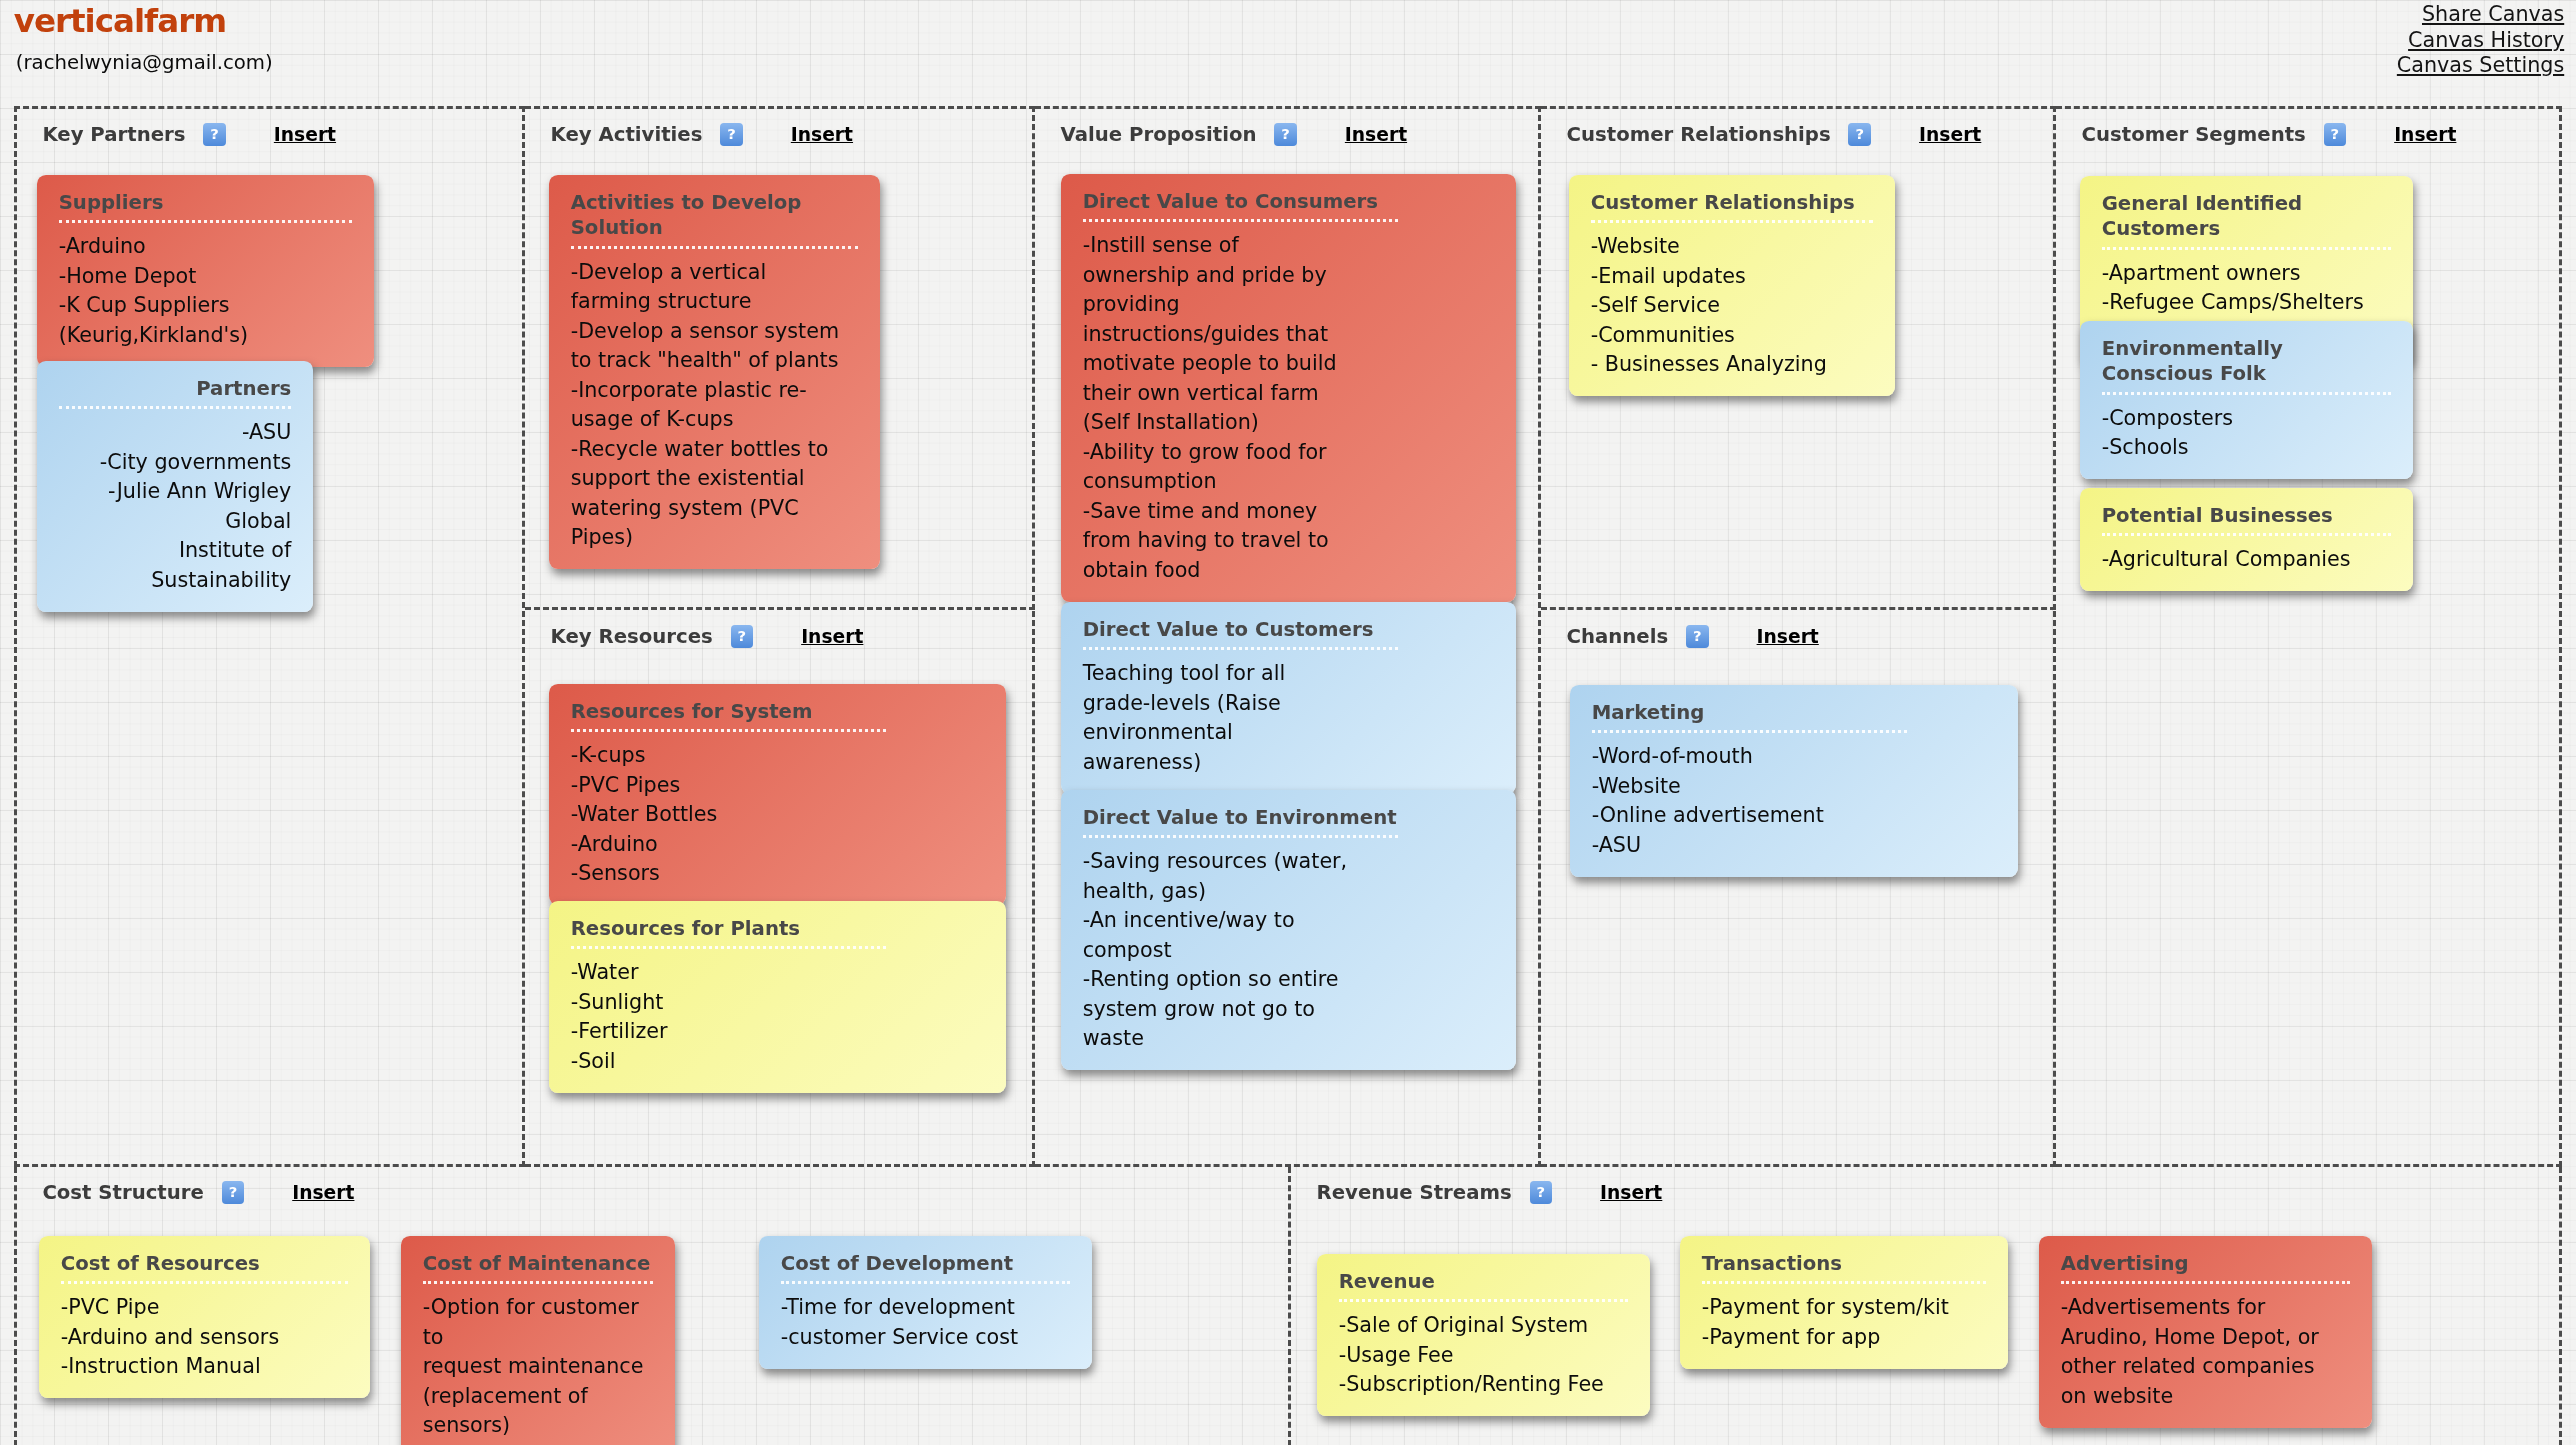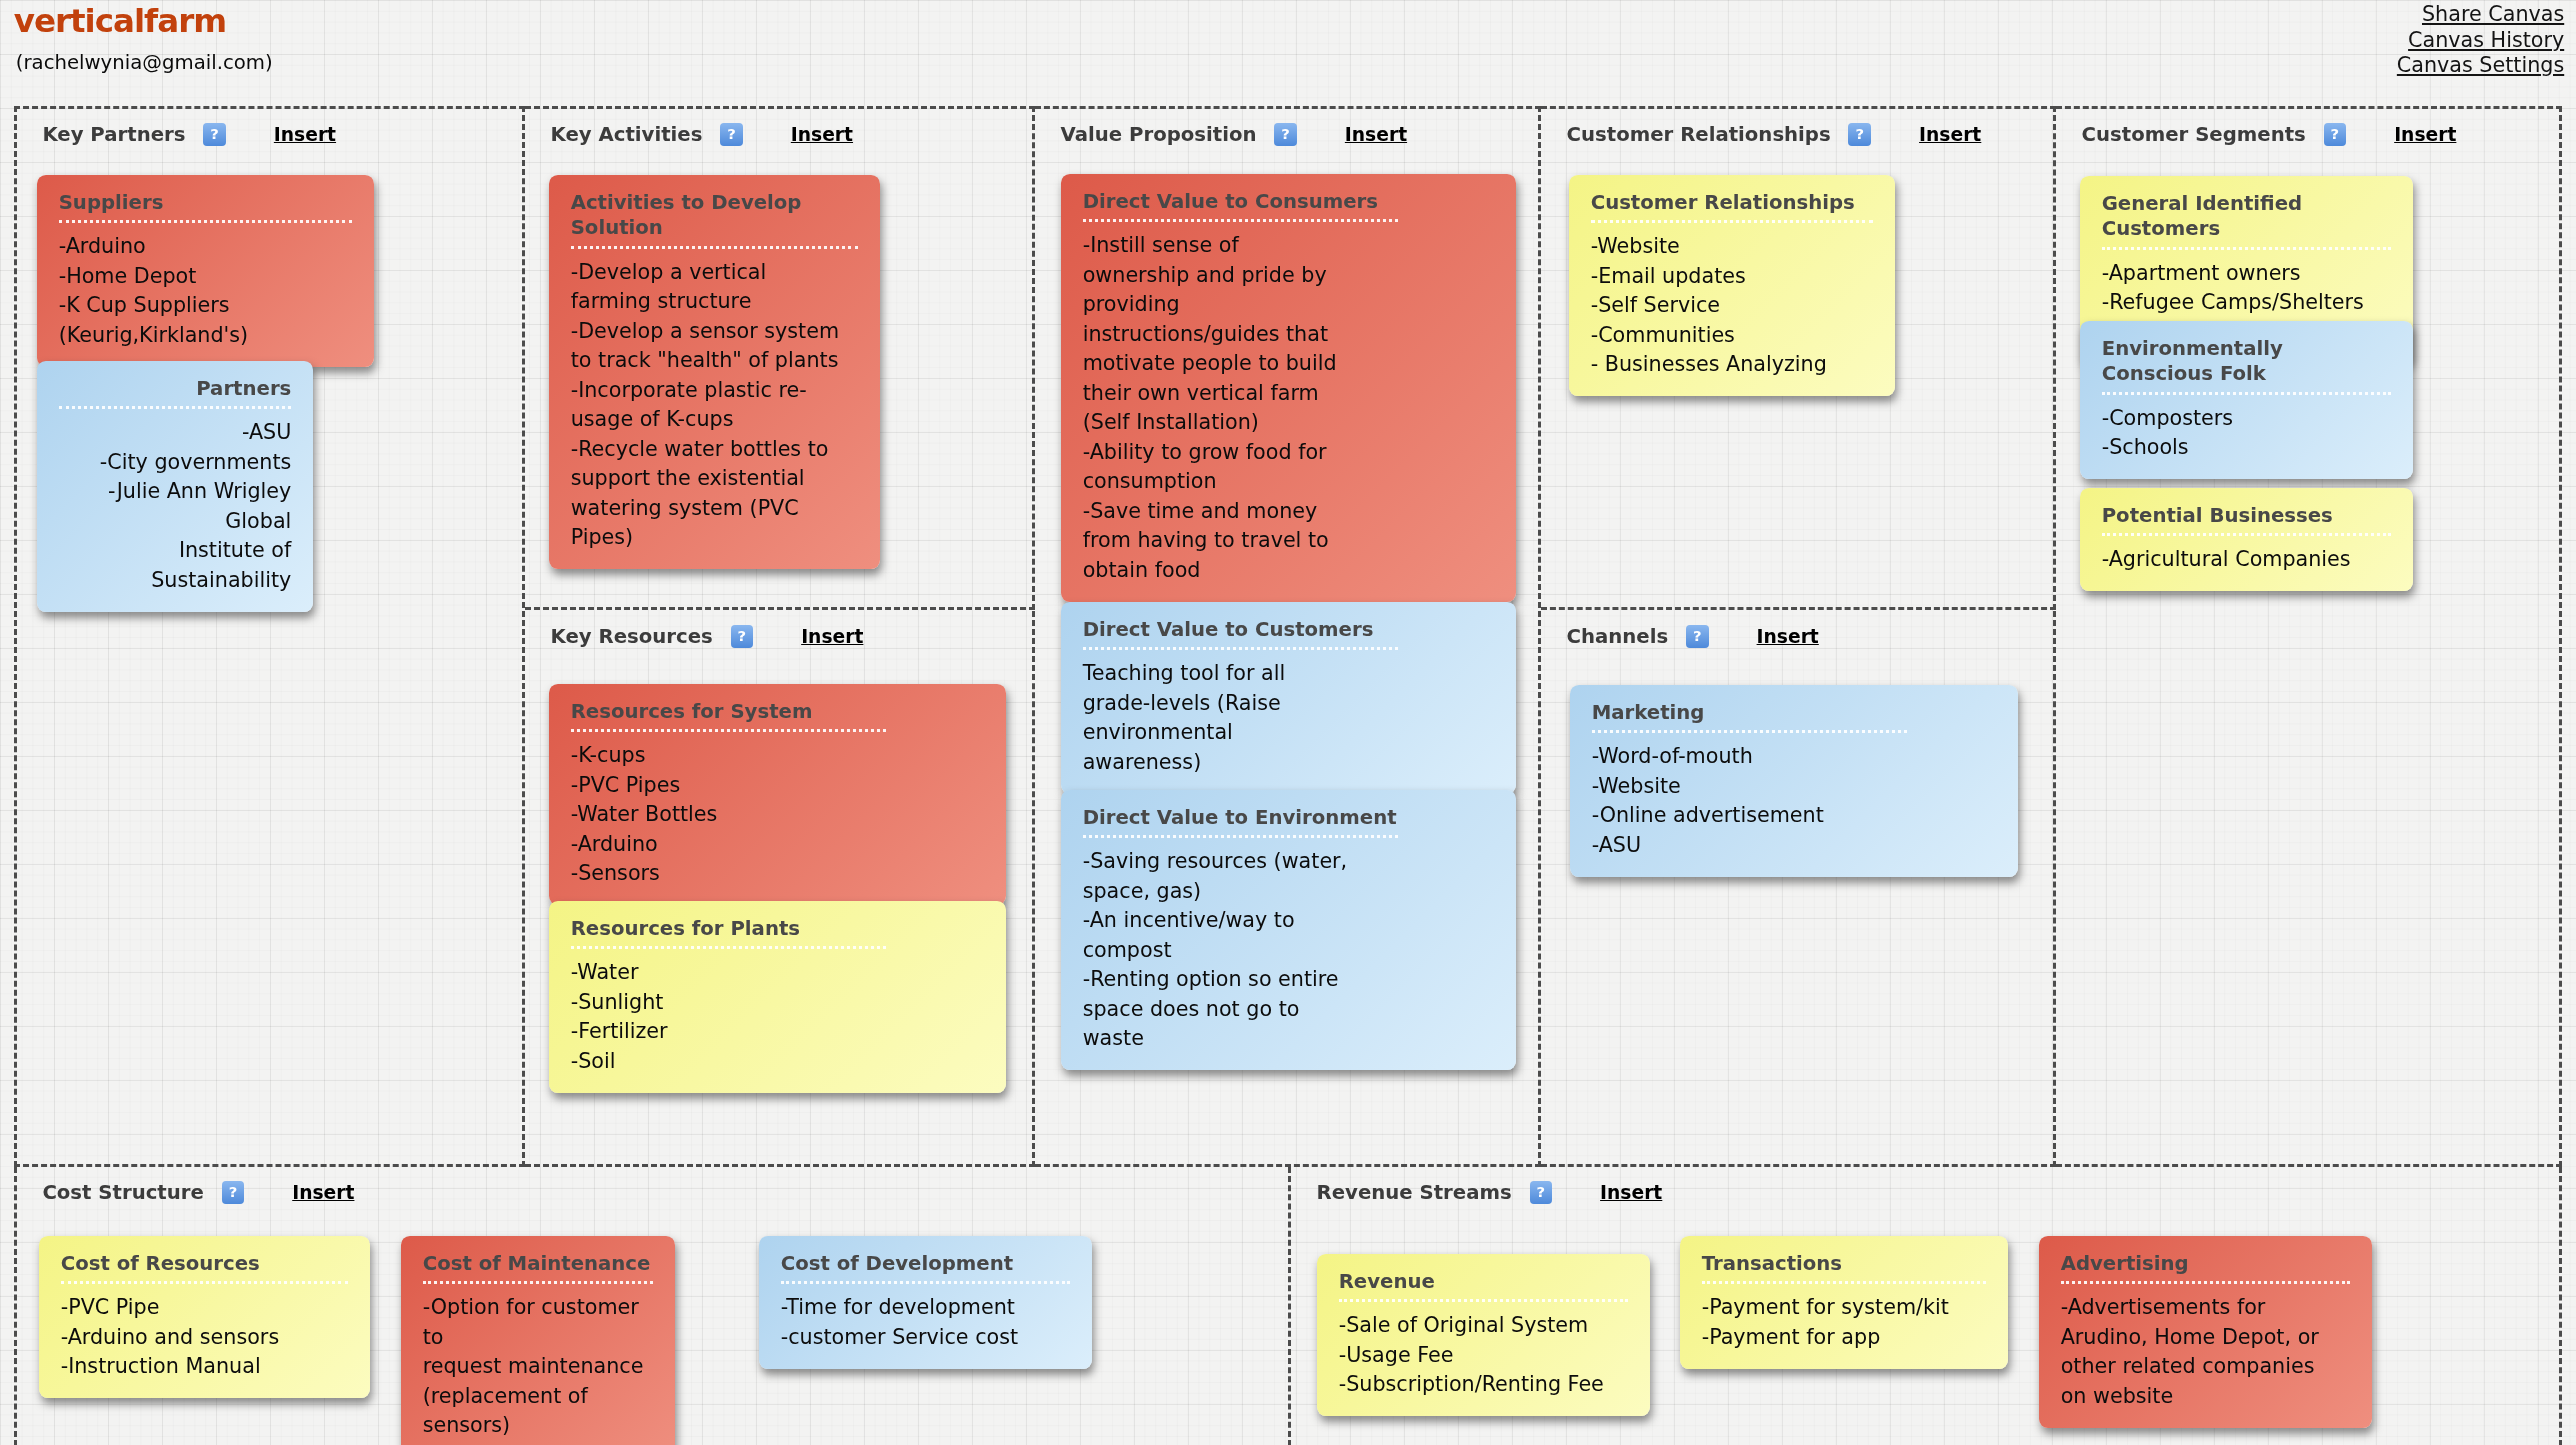--- a/index.html
+++ b/index.html
@@ -202,25 +202,25 @@
   <div class="note-rule"></div>
   <div class="note-line">Teaching tool for all</div>
   <div class="note-line">grade-levels (Raise</div>
   <div class="note-line">environmental</div>
   <div class="note-line">awareness)</div>
 </div>
 <div class="note blue" style="left:1061px;top:790px;width:455px;">
   <div class="note-title">Direct Value to Environment</div>
   <div class="note-rule"></div>
   <div class="note-line">-Saving resources (water,</div>
-  <div class="note-line">space, gas)</div>
+  <div class="note-line">health, gas)</div>
   <div class="note-line">-An incentive/way to</div>
   <div class="note-line">compost</div>
   <div class="note-line">-Renting option so entire</div>
-  <div class="note-line">space does not go to</div>
+  <div class="note-line">system grow not go to</div>
   <div class="note-line">waste</div>
 </div>
 
 <div class="note yellow" style="left:1569px;top:175px;width:326px;">
   <div class="note-title">Customer Relationships</div>
   <div class="note-rule"></div>
   <div class="note-line">-Website</div>
   <div class="note-line">-Email updates</div>
   <div class="note-line">-Self Service</div>
   <div class="note-line">-Communities</div>

